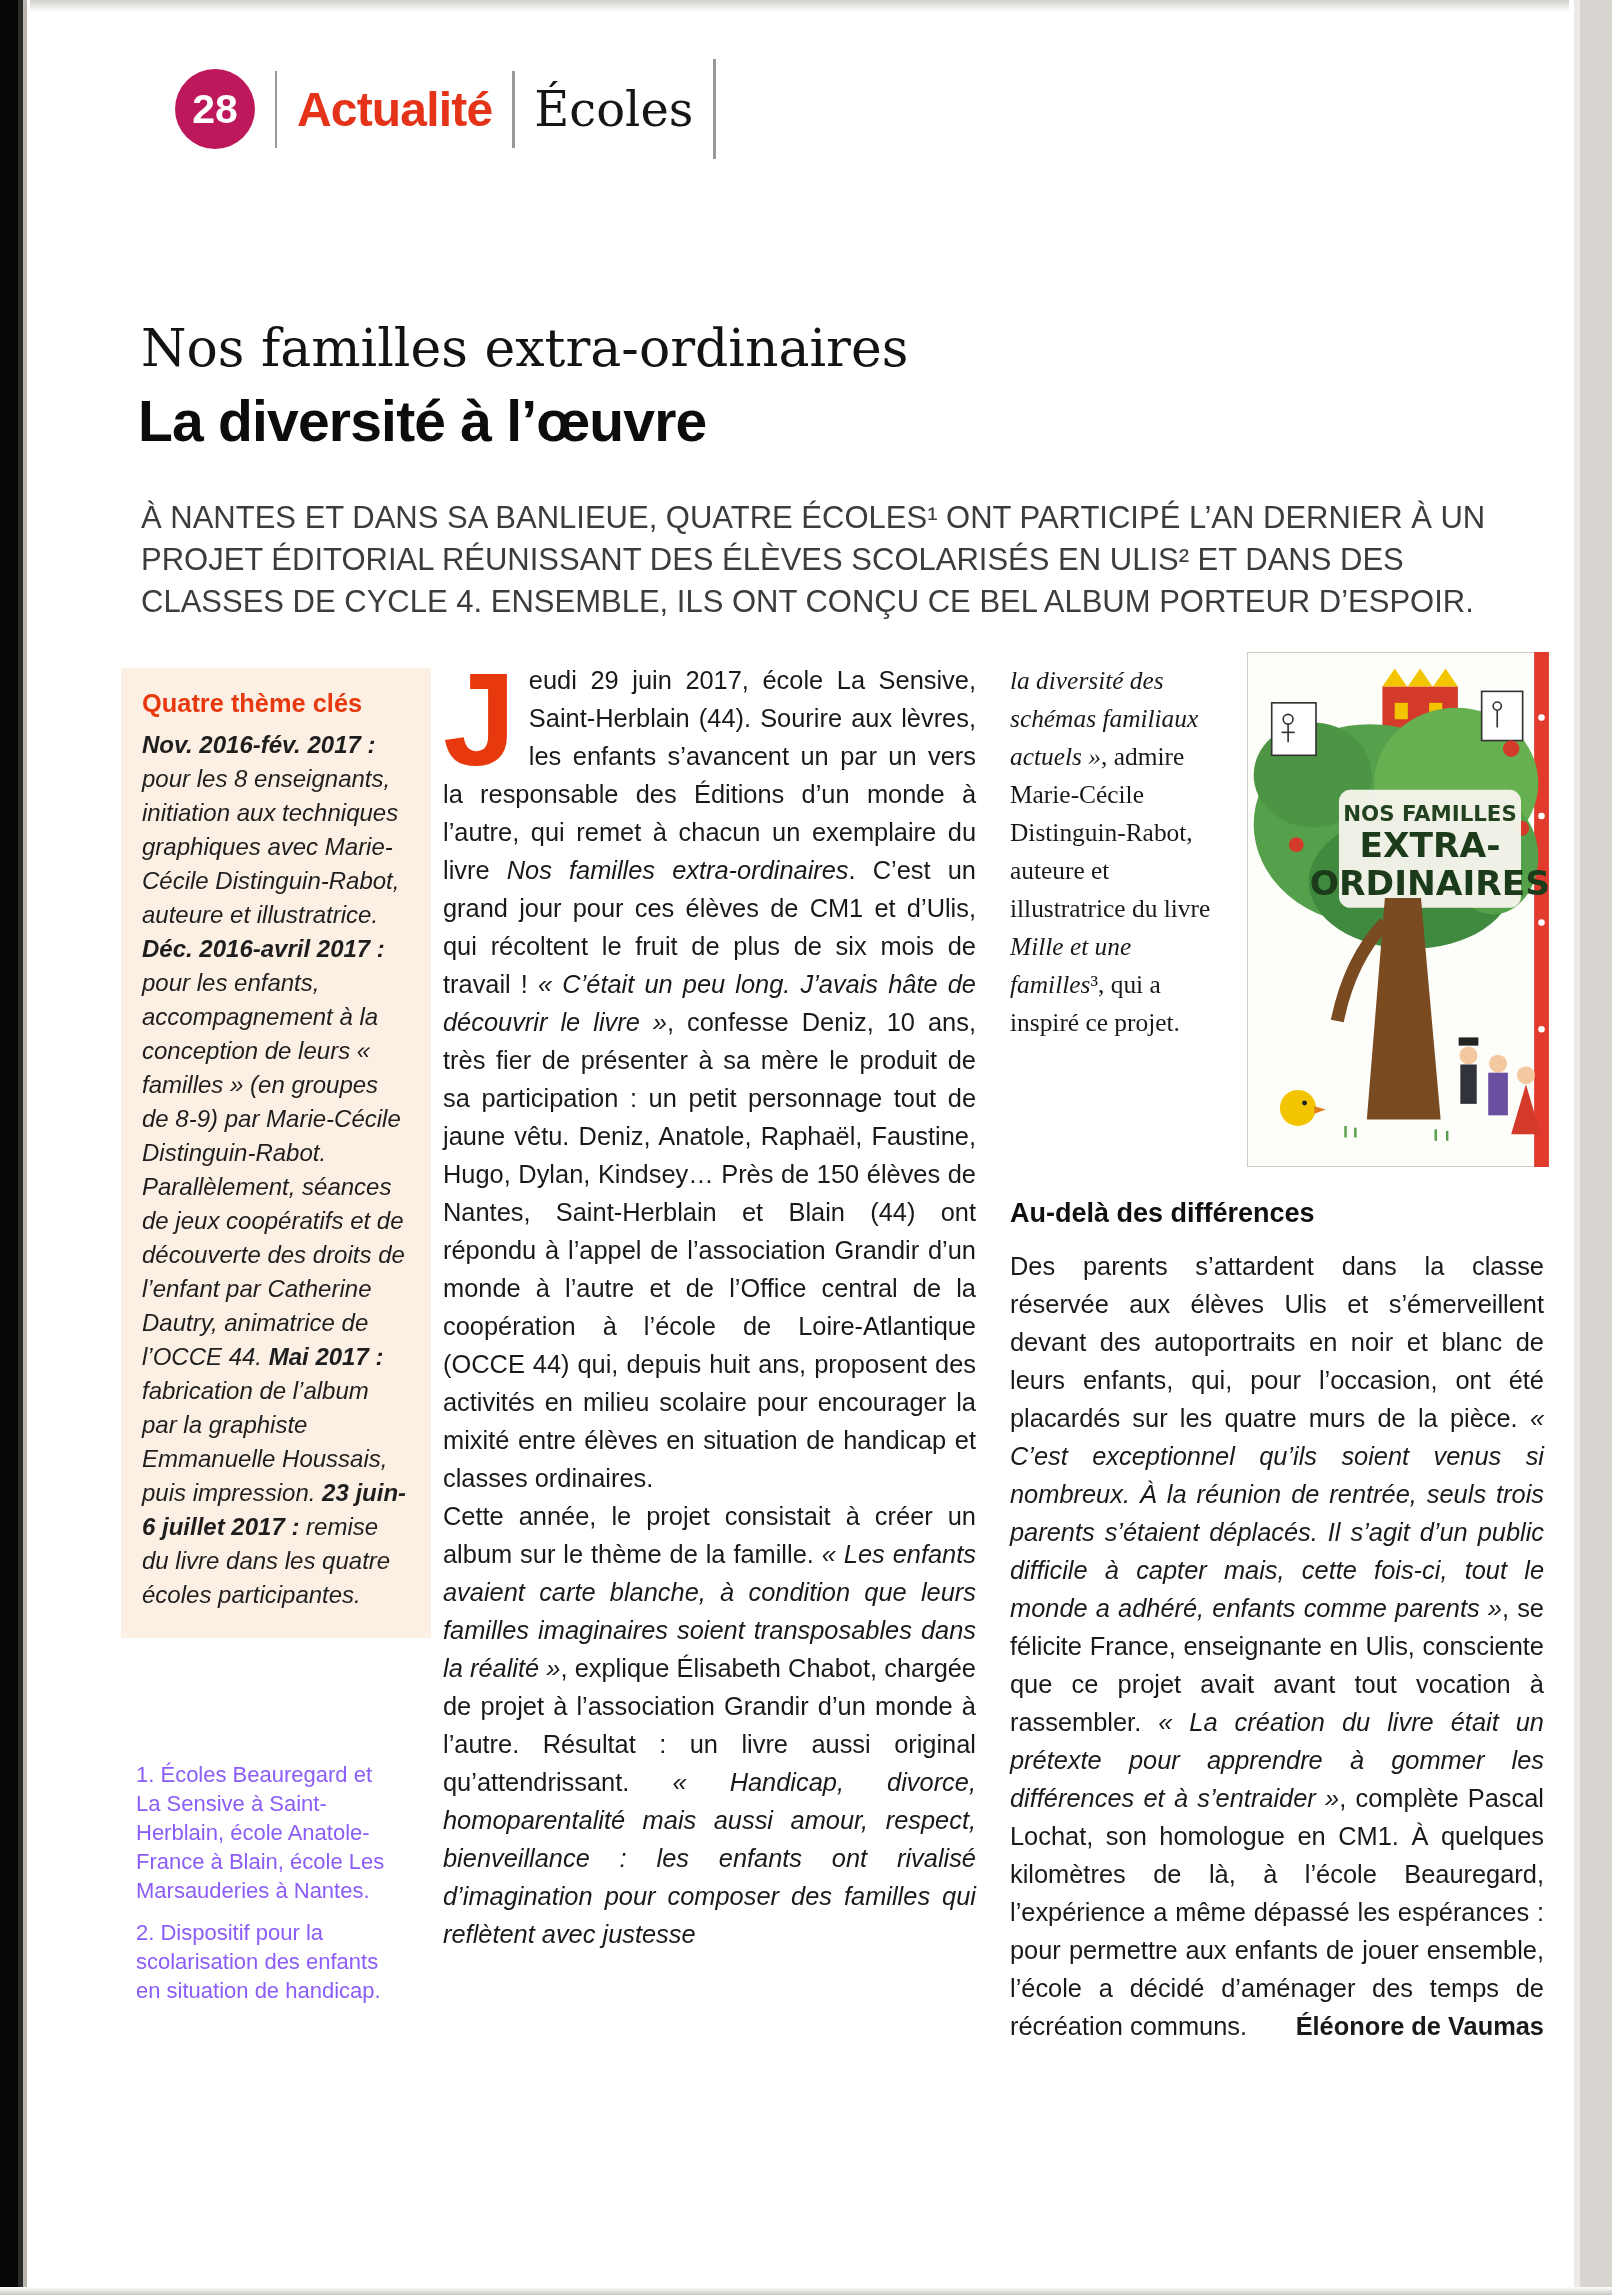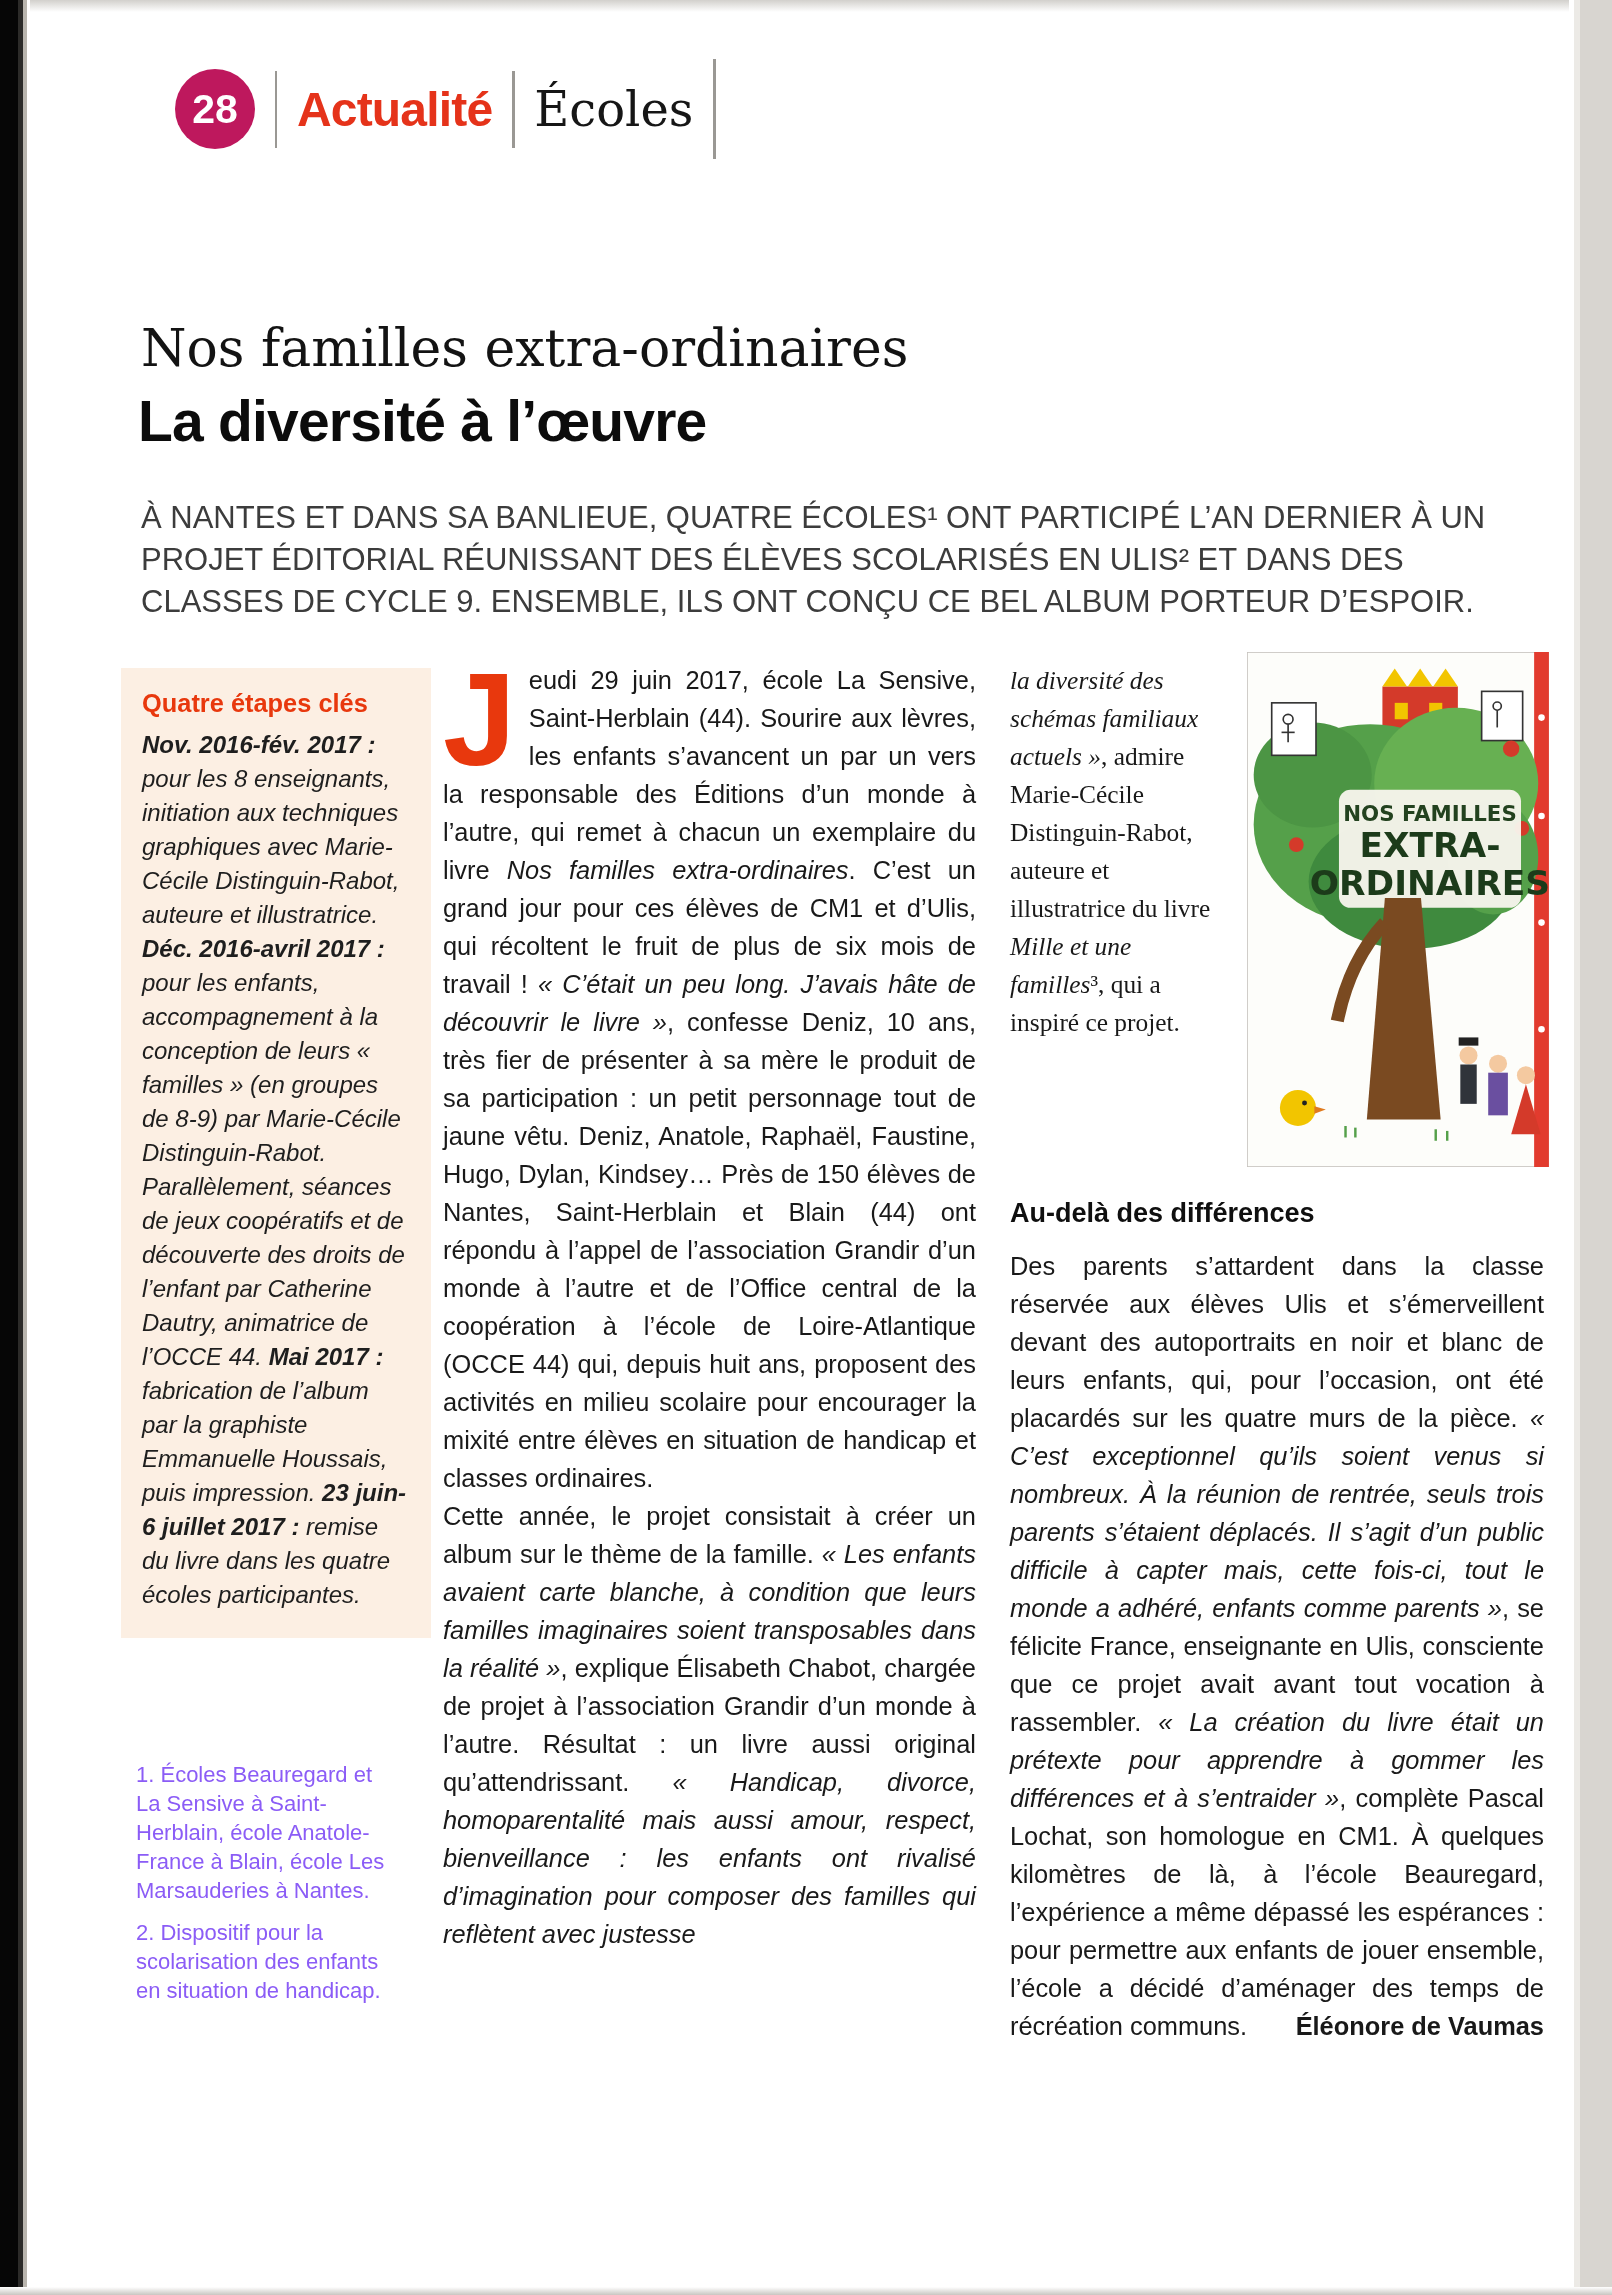--- a/index.html
+++ b/index.html
@@ -85,24 +85,24 @@
     <div class="pagenum">28</div>
     <div class="vbar"></div>
     <div class="section-label">Actualité</div>
     <div class="vbar"></div>
     <div class="rubric-label">Écoles</div>
     <div class="vbar tall"></div>
   </div>
 
   <div class="kicker">Nos familles extra-ordinaires</div>
   <div class="title">La diversité à l’œuvre</div>
-  <div class="standfirst">À NANTES ET DANS SA BANLIEUE, QUATRE ÉCOLES¹ ONT PARTICIPÉ L’AN DERNIER À UN PROJET ÉDITORIAL RÉUNISSANT DES ÉLÈVES SCOLARISÉS EN ULIS² ET DANS DES CLASSES DE CYCLE 9. ENSEMBLE, ILS ONT CONÇU CE BEL ALBUM PORTEUR D’ESPOIR.</div>
+  <div class="standfirst">À NANTES ET DANS SA BANLIEUE, QUATRE ÉCOLES¹ ONT PARTICIPÉ L’AN DERNIER À UN PROJET ÉDITORIAL RÉUNISSANT DES ÉLÈVES SCOLARISÉS EN ULIS² ET DANS DES CLASSES DE CYCLE 4. ENSEMBLE, ILS ONT CONÇU CE BEL ALBUM PORTEUR D’ESPOIR.</div>
 
   <div class="sidebar">
-    <div class="sidebar-title">Quatre étapes clés</div>
+    <div class="sidebar-title">Quatre thème clés</div>
     <div class="sidebar-body"><span class="seg-bi">Nov. 2016-fév. 2017 : </span><span class="seg-i">pour les 8 enseignants, initiation aux techniques graphiques avec Marie-Cécile Distinguin-Rabot, auteure et illustratrice. </span><span class="seg-bi">Déc. 2016-avril 2017 : </span><span class="seg-i">pour les enfants, accompagnement à la conception de leurs « familles » (en groupes de 8-9) par Marie-Cécile Distinguin-Rabot. Parallèlement, séances de jeux coopératifs et de découverte des droits de l’enfant par Catherine Dautry, animatrice de l’OCCE 44. </span><span class="seg-bi">Mai 2017 : </span><span class="seg-i">fabrication de l’album par la graphiste Emmanuelle Houssais, puis impression. </span><span class="seg-bi">23 juin-6 juillet 2017 : </span><span class="seg-i">remise du livre dans les quatre écoles participantes.</span></div>
   </div>
 
   <div class="footnotes">
     <div class="footnote">1. Écoles Beauregard et La Sensive à Saint-Herblain, école Anatole-France à Blain, école Les Marsauderies à Nantes.</div>
     <div class="footnote">2. Dispositif pour la scolarisation des enfants en situation de handicap.</div>
   </div>
 
   <div class="col-main">
     <p><span class="dropcap">J</span><span><span>eudi 29 juin 2017, école La Sensive, Saint-Herblain (44). Sourire aux lèvres, les enfants s’avancent un par un vers la responsable des Éditions d’un monde à l’autre, qui remet à chacun un exemplaire du livre </span><span class="seg-i">Nos familles extra-ordinaires</span><span>. C’est un grand jour pour ces élèves de CM1 et d’Ulis, qui récoltent le fruit de plus de six mois de travail ! </span><span class="seg-i">« C’était un peu long. J’avais hâte de découvrir le livre »</span><span>, confesse Deniz, 10 ans, très fier de présenter à sa mère le produit de sa participation : un petit personnage tout de jaune vêtu. Deniz, Anatole, Raphaël, Faustine, Hugo, Dylan, Kindsey… Près de 150 élèves de Nantes, Saint-Herblain et Blain (44) ont répondu à l’appel de l’association Grandir d’un monde à l’autre et de l’Office central de la coopération à l’école de Loire-Atlantique (OCCE 44) qui, depuis huit ans, proposent des activités en milieu scolaire pour encourager la mixité entre élèves en situation de handicap et classes ordinaires.</span></span></p>

